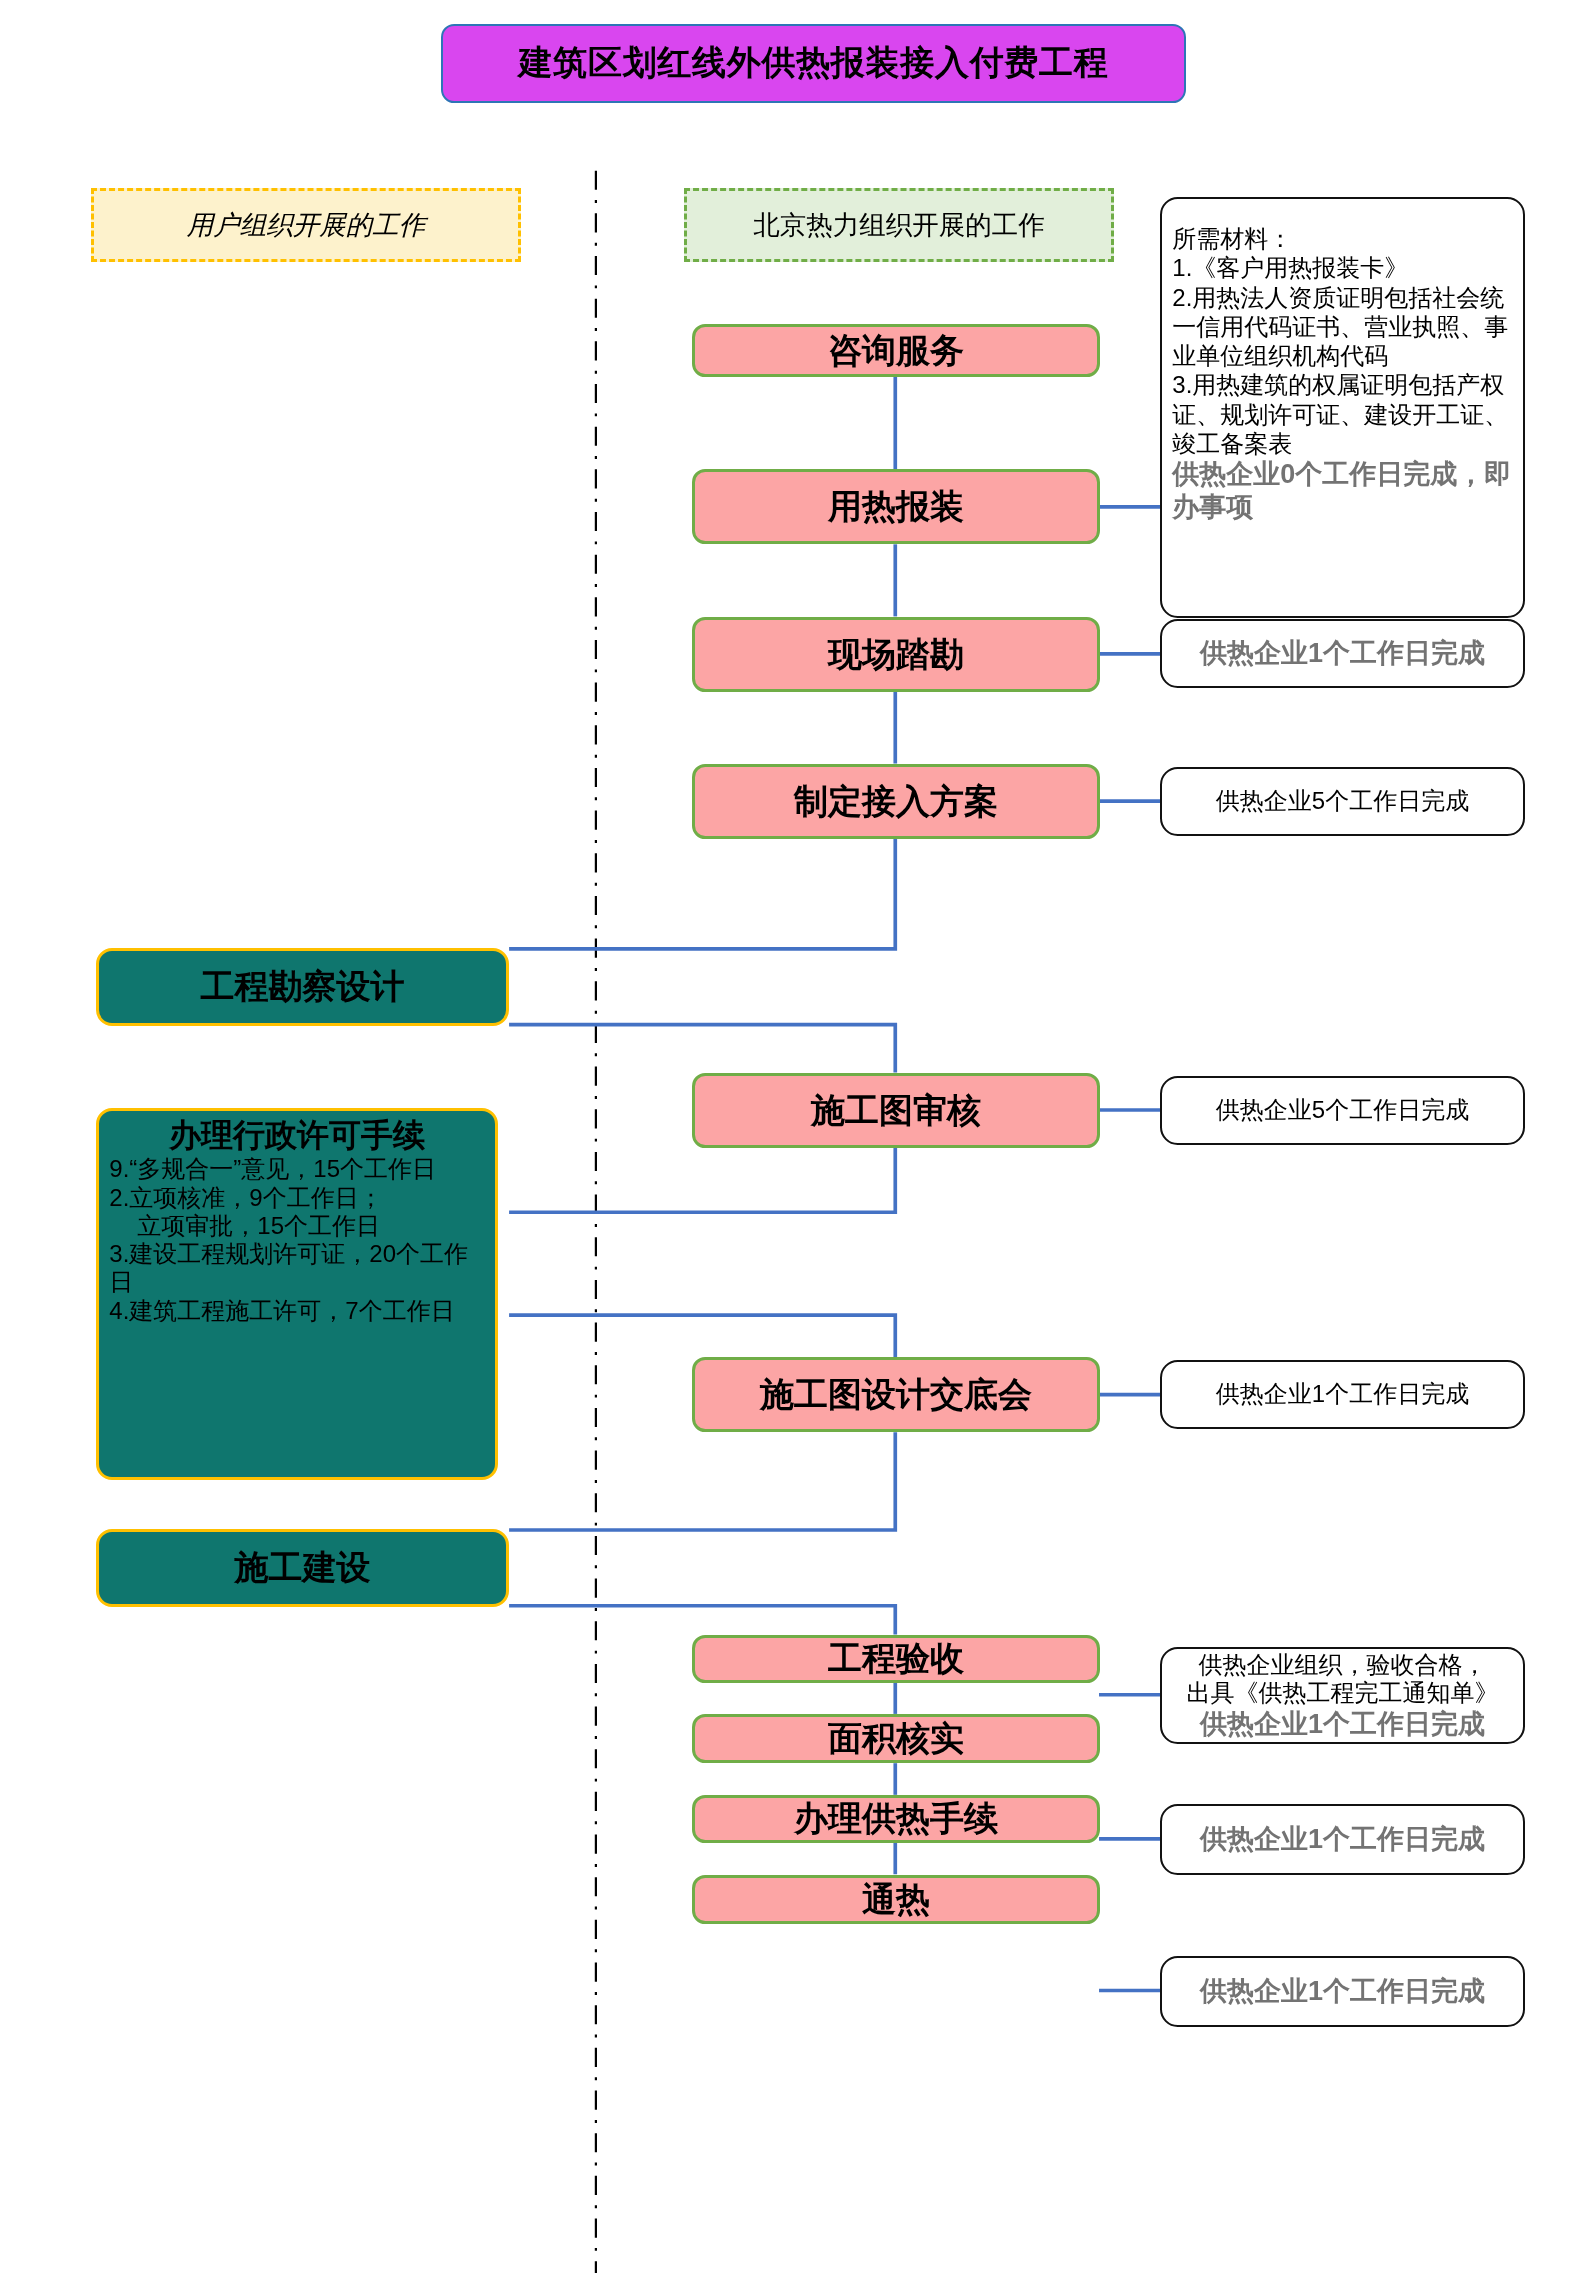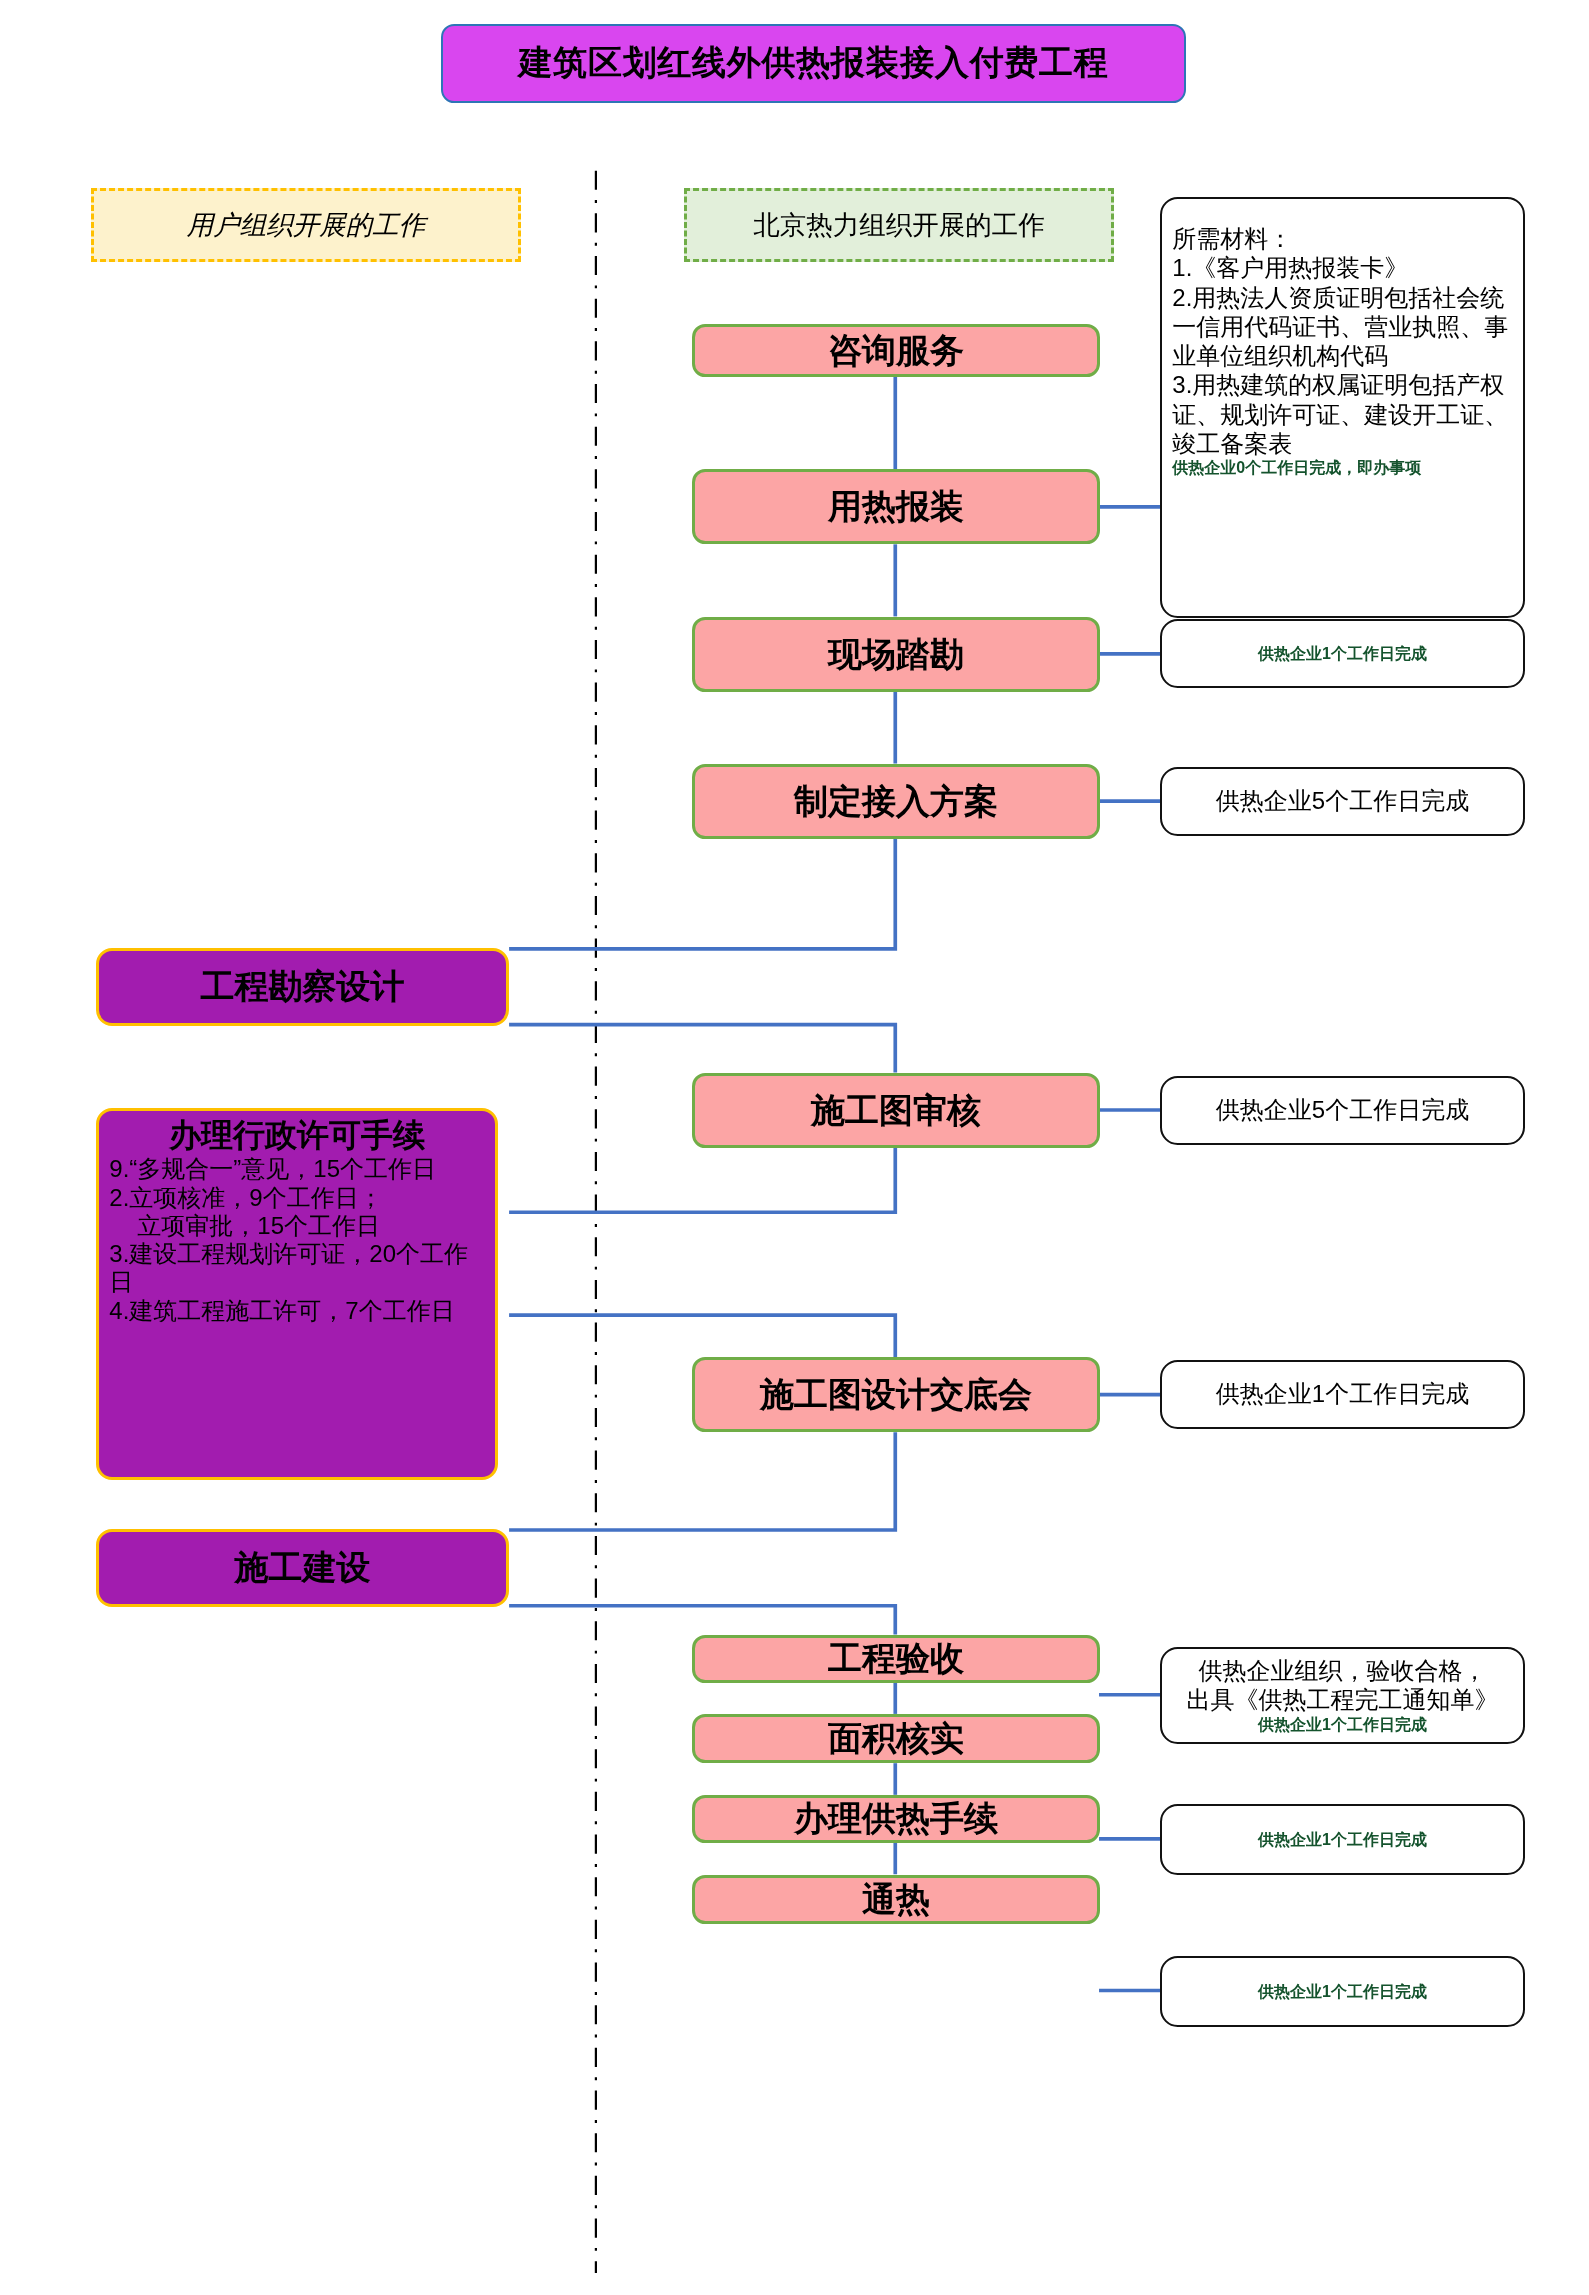--- a/index.html
+++ b/index.html
@@ -38,21 +38,21 @@
   
   .gbox{
     left:692px;width:408px;
     background:#fca5a5;border:3.7px solid #70AD47;border-radius:13.2px;
     display:flex;align-items:center;justify-content:center;
     font-size:34px;font-weight:bold;color:#000;z-index:4;
   }
 
   
   .obox{
-    background:#a21caf;border:3.7px solid #FFC000;border-radius:16px;
+    background:#0f766e;border:3.7px solid #FFC000;border-radius:16px;
     z-index:4;
   }
   .obox-simple{
     left:96px;width:413px;
     display:flex;align-items:center;justify-content:center;
     font-size:34px;font-weight:bold;color:#000;
   }
   .obox-list{
     left:96px;width:402px;padding:5.9px 10.3px 10.3px 10.3px;
   }
@@ -66,21 +66,21 @@
   .obox-list .o-item .indent{display:inline-block;width:28px;}
 
   
   .nbox{
     left:1160px;width:365px;
     background:#fff;border:2.2px solid #111;border-radius:17.7px;
     z-index:4;display:flex;flex-direction:column;justify-content:center;
     padding:4.4px 10.3px;
   }
   .n-line{font-size:24px;color:#000;line-height:1.2;text-align:center;}
-  .n-red{font-size:16px;color:#14532d;font-weight:bold;line-height:1.2;text-align:center;}
+  .n-red{font-size:27px;color:#737373;font-weight:bold;line-height:1.2;text-align:center;}
   .n-left{text-align:left;}
   .mat-title{font-size:24px;color:#000;line-height:1.22;text-align:left;}
 </style>
 </head>
 <body>
 
 <svg id="canvas" viewBox="0 0 2160 3120" xmlns="http://www.w3.org/2000/svg">
 
   <line x1="810" y1="232" x2="810" y2="3090" stroke="#000" stroke-width="3" stroke-dasharray="26 14 4 14"></line>
 

